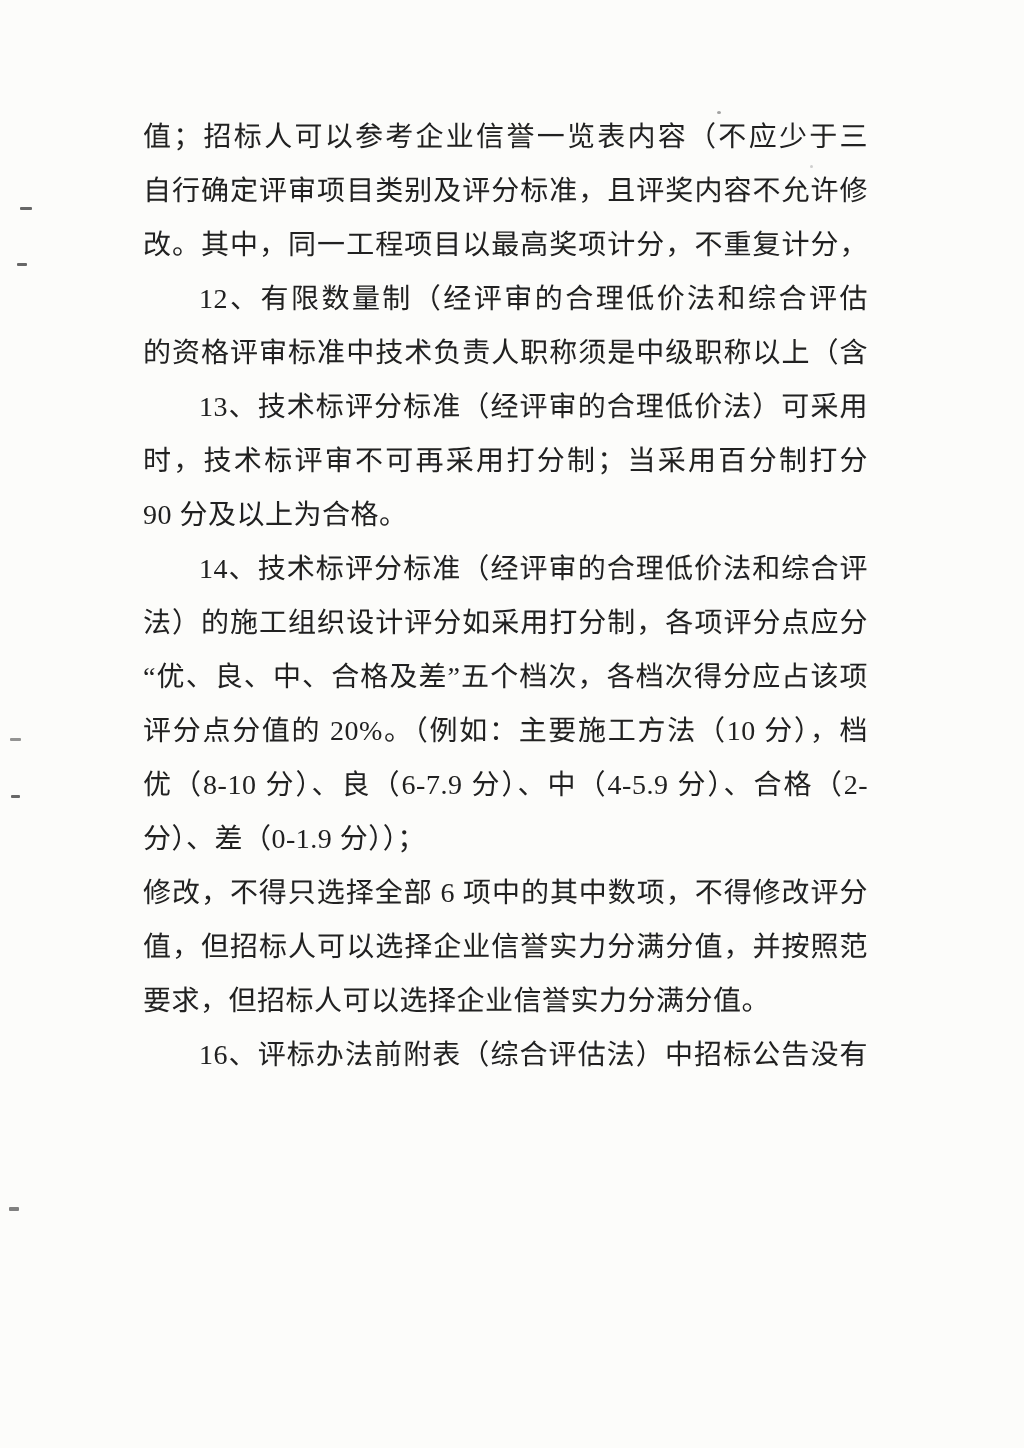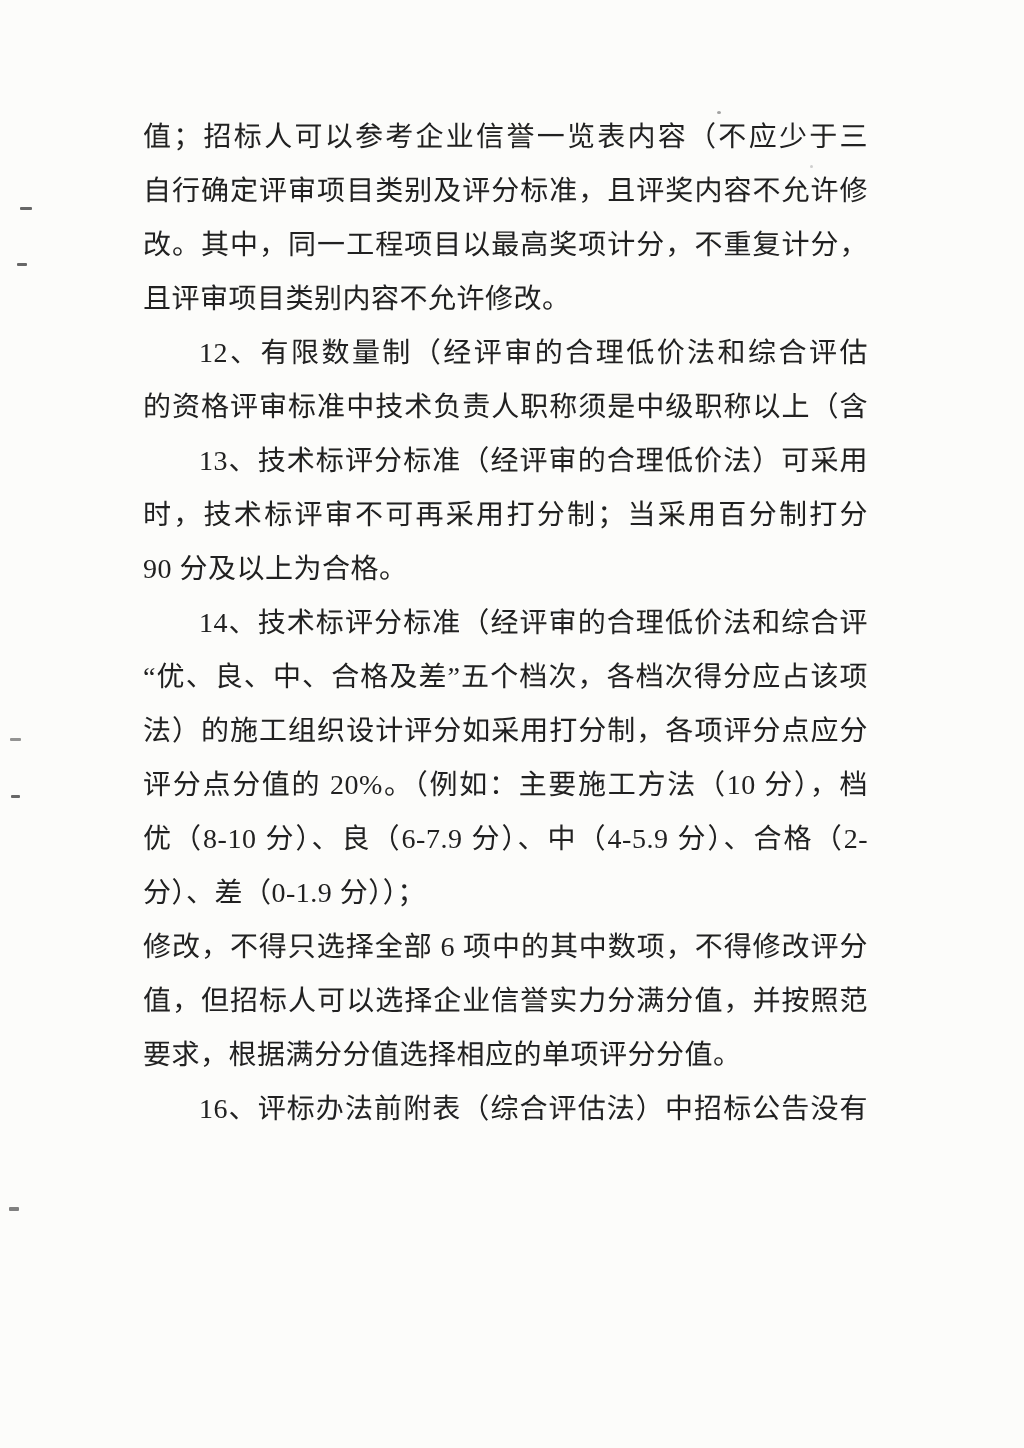--- a/index.html
+++ b/index.html
@@ -68,31 +68,30 @@
   <div class="pencil-mark" style="left:10px; top:738px; width:11px; height:3px; opacity:0.6;"></div>
   <div class="pencil-mark" style="left:11px; top:795px; width:9px; height:3px;"></div>
   <div class="pencil-mark" style="left:9px; top:1207px; width:10px; height:4px; opacity:0.7;"></div>
   <div class="scan-speck" style="left:717px; top:111px; width:4px; height:3px;"></div>
   <div class="scan-speck" style="left:810px; top:165px; width:3px; height:3px; opacity:0.4;"></div>
 
   <div class="text-block">
     <div class="line">值；招标人可以参考企业信誉一览表内容（不应少于三类）</div>
     <div class="line">自行确定评审项目类别及评分标准，且评奖内容不允许修</div>
     <div class="line">改。其中，同一工程项目以最高奖项计分，不重复计分，并</div>
-    <div class="line last">且评审项目类别内容不允许修改。</div>
     <div class="line indent">12、有限数量制（经评审的合理低价法和综合评估法）</div>
     <div class="line">的资格评审标准中技术负责人职称须是中级职称以上（含中</div>
     <div class="line indent">13、技术标评分标准（经评审的合理低价法）可采用可</div>
     <div class="line">时，技术标评审不可再采用打分制；当采用百分制打分时，</div>
     <div class="line last">90 分及以上为合格。</div>
     <div class="line indent">14、技术标评分标准（经评审的合理低价法和综合评估</div>
+    <div class="line">法）的施工组织设计评分如采用打分制，各项评分点应分</div>
     <div class="line">“优、良、中、合格及差”五个档次，各档次得分应占该项</div>
-    <div class="line">法）的施工组织设计评分如采用打分制，各项评分点应分</div>
     <div class="line">评分点分值的 20%。（例如：主要施工方法（10 分），档次：</div>
     <div class="line">优（8-10 分）、良（6-7.9 分）、中（4-5.9 分）、合格（2-3.9</div>
     <div class="line last">分）、差（0-1.9 分））；</div>
     <div class="line">修改，不得只选择全部 6 项中的其中数项，不得修改评分分</div>
     <div class="line">值，但招标人可以选择企业信誉实力分满分值，并按照范本</div>
-    <div class="line last">要求，根据满分分值选择相应的单项评分分值。</div>
+    <div class="line last">要求，但招标人可以选择企业信誉实力分满分值。</div>
     <div class="line indent">16、评标办法前附表（综合评估法）中招标公告没有提</div>
   </div>
 
 </div>
 
 </body></html>

